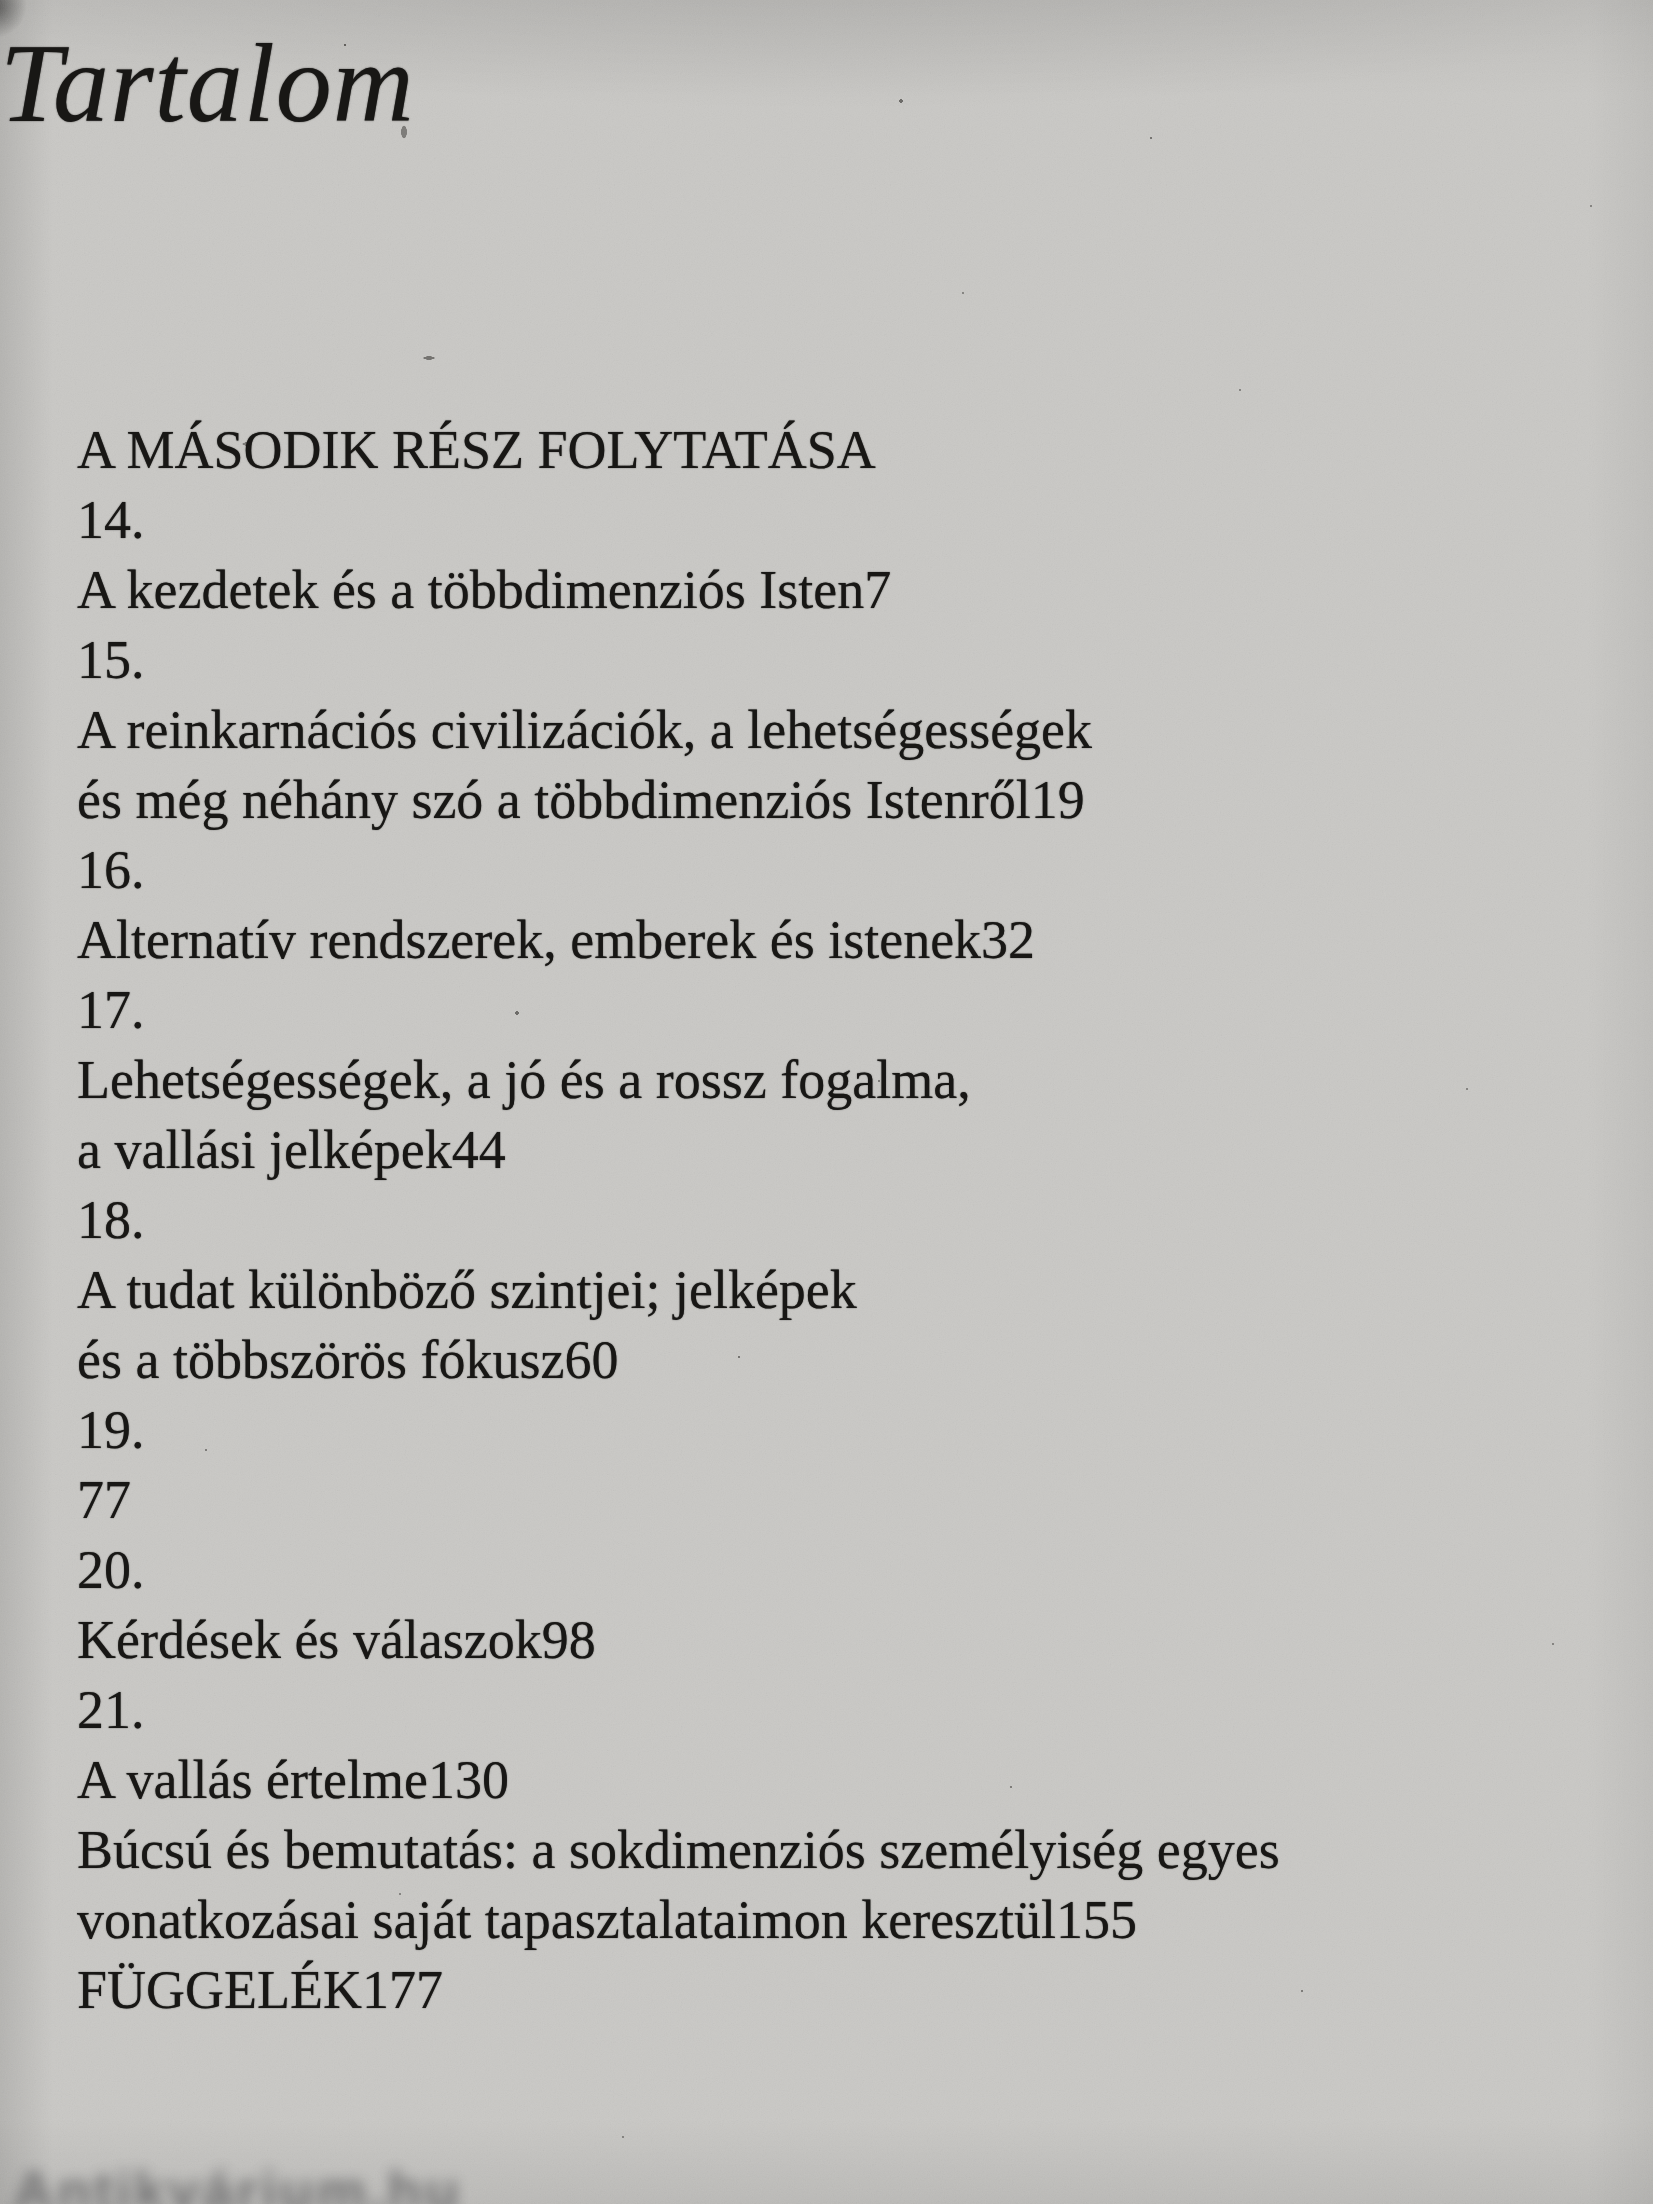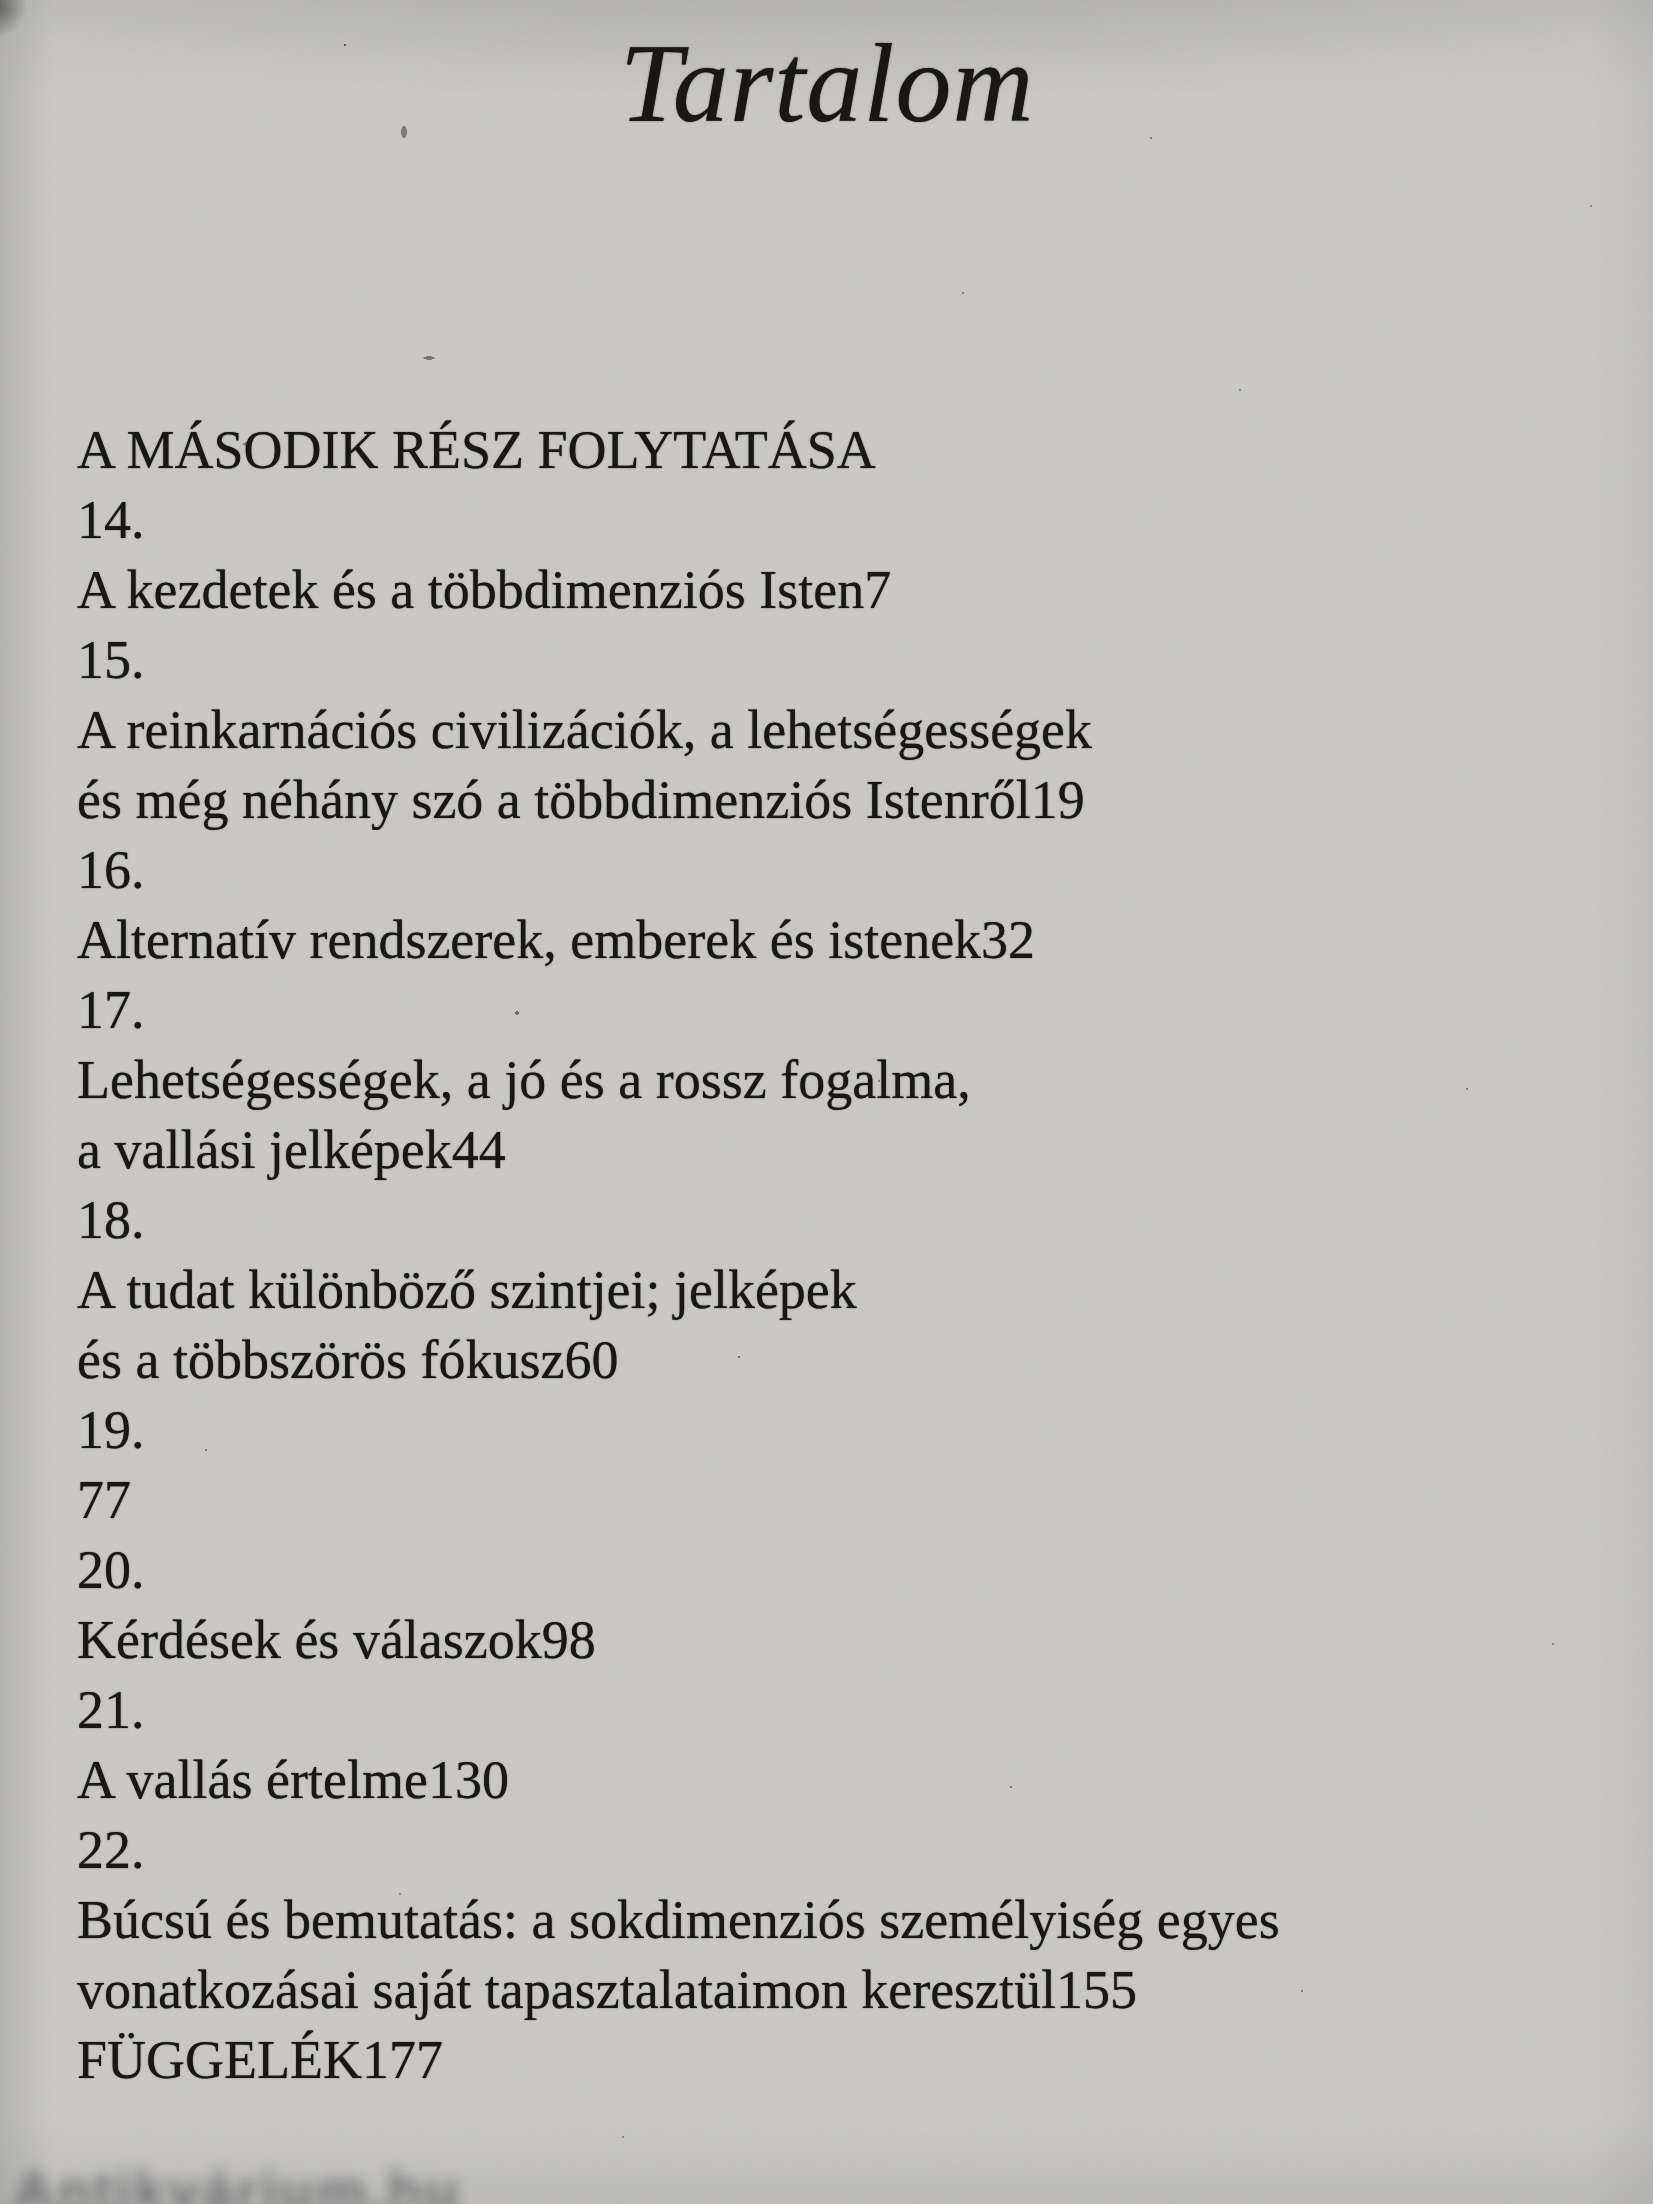--- a/index.html
+++ b/index.html
@@ -38,21 +38,21 @@
       radial-gradient(circle 1.9px   at 400px 1894px, rgba(35,33,30,.40) 60%, transparent 61%),
       radial-gradient(circle 2.4px at 1302px 1991px, rgba(35,33,30,.45) 60%, transparent 61%),
       radial-gradient(circle 1.9px   at 963px 293px, rgba(35,33,30,.40) 60%, transparent 61%),
       radial-gradient(circle 1.9px   at 1553px 1644px, rgba(35,33,30,.40) 60%, transparent 61%),
       radial-gradient(circle 1.9px   at 118px 1147px, rgba(35,33,30,.40) 60%, transparent 61%),
       radial-gradient(circle 1.9px   at 623px 2137px, rgba(35,33,30,.40) 60%, transparent 61%);
   }
   .grain{position:absolute;inset:0;opacity:.10;pointer-events:none;}
   .title{
     position:absolute;top:19.4px;left:0;width:100%;
-    margin:0;text-align:center;
+    margin:0;
     font-style:italic;font-weight:400;
     font-size:112px;letter-spacing:1px;
     text-shadow:0 0 1.5px rgba(24,23,21,.8);
   }
   .toc{position:absolute;left:77px;top:415px;width:1441px;}
   .line{
     height:70px;line-height:70px;
     font-size:54px;white-space:nowrap;
     text-shadow:0 0 1.2px rgba(24,23,21,.85);
   }
@@ -154,23 +154,20 @@
 
     <div class="line">
       <span>21.</span>
     </div>
     <div class="line row">
       <span>A vallás értelme</span>
       <span class="pg">130</span>
     </div>
 
     <div class="line">
-      <span>22.</span>
-    </div>
-    <div class="line">
       <span>Búcsú és bemutatás: a sokdimenziós személyiség egyes</span>
     </div>
     <div class="line row">
       <span>vonatkozásai saját tapasztalataimon keresztül</span>
       <span class="pg">155</span>
     </div>
 
     <div class="line row">
       <span>FÜGGELÉK</span>
       <span class="pg">177</span>

